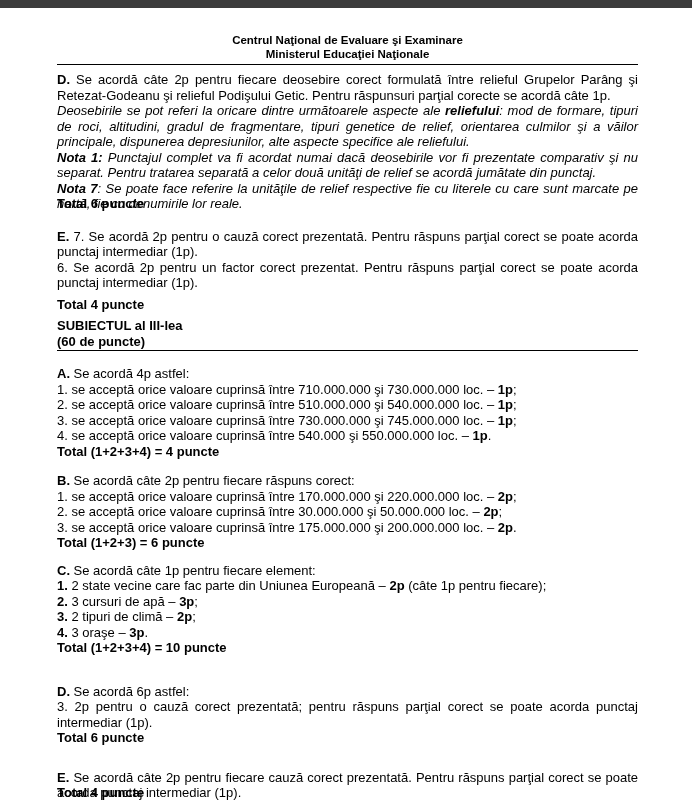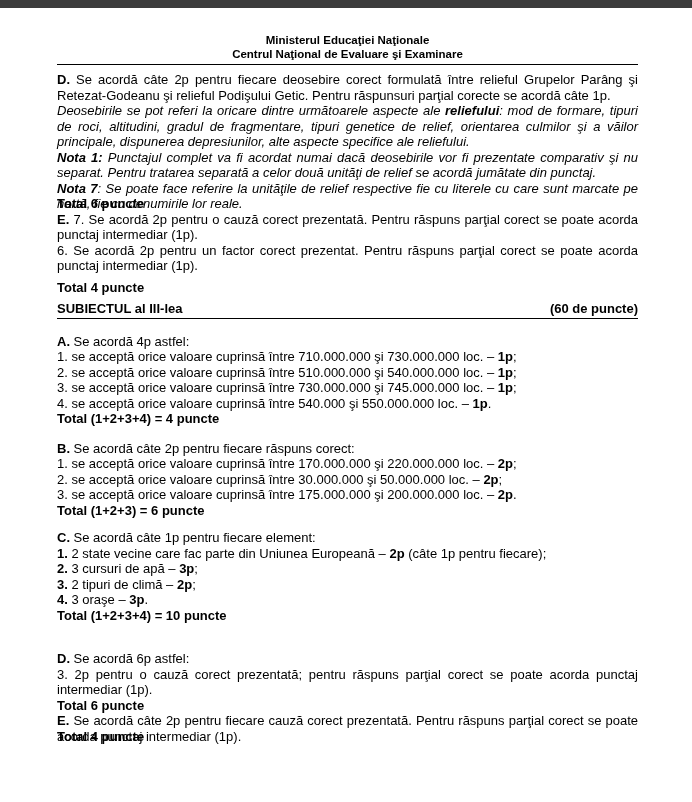--- a/index.html
+++ b/index.html
@@ -15,42 +15,42 @@
     font-size:11.5px; line-height:13.5px;
     padding-bottom:3px; border-bottom:1.5px solid #000;
   }
   .content { font-size:13px; line-height:15.5px; margin-top:7px; }
   .content p { margin:0; }
   .just { text-align:justify; }
   .it { font-style:italic; }
   .total { font-weight:bold; text-align:left; }
   .pullup { margin-top:-15.5px; }
   .sp { margin-top:6px; }
-  .b-d1 { margin-bottom:0; }
+  .b-d1 { margin-bottom:17px; }
   .b-e1 { margin-bottom:6px; }
   .subject-heading {
     display:flex; justify-content:space-between;
     font-weight:bold; border-bottom:1.9px solid #000;
-    padding-bottom:1px; margin-bottom:15px;
+    padding-bottom:1px; margin-bottom:15px;flex-direction:column;
   }
   .b-a { margin-bottom:14px; }
   .b-b { margin-bottom:12px; }
   .b-c { margin-bottom:28px; }
-  .b-d2 { margin-bottom:0; }
+  .b-d2 { margin-bottom:24px; }
 </style>
 </head>
 <body>
 
 <div class="topbar"></div>
 
 <div class="page">
 
   <div class="org-header">
+    <div>Centrul Naţional de Evaluare şi Examinare</div>
     <div>Ministerul Educaţiei Naţionale</div>
-    <div>Centrul Naţional de Evaluare şi Examinare</div>
   </div>
 
   <div class="content">
 
     <div class="b-d1">
       <p class="just"><b>D.</b><span> Se acordă câte 2p pentru fiecare deosebire corect formulată între relieful Grupelor Parâng şi Retezat-Godeanu şi relieful Podişului Getic. Pentru răspunsuri parţial corecte se acordă câte 1p.</span></p>
       <p class="just it"><span>Deosebirile se pot referi la oricare dintre următoarele aspecte ale </span><b>reliefului</b><span>: mod de formare, tipuri de roci, altitudini, gradul de fragmentare, tipuri genetice de relief, orientarea culmilor şi a văilor principale, dispunerea depresiunilor, alte aspecte specifice ale reliefului.</span></p>
       <p class="just it"><b>Nota 1:</b><span> Punctajul complet va fi acordat numai dacă deosebirile vor fi prezentate comparativ şi nu separat. Pentru tratarea separată a celor două unităţi de relief se acordă jumătate din punctaj.</span></p>
       <p class="just it"><b>Nota 7</b><span>: Se poate face referire la unităţile de relief respective fie cu literele cu care sunt marcate pe hartă, fie cu denumirile lor reale.</span></p>
       <div class="total pullup">Total 6 puncte</div>

